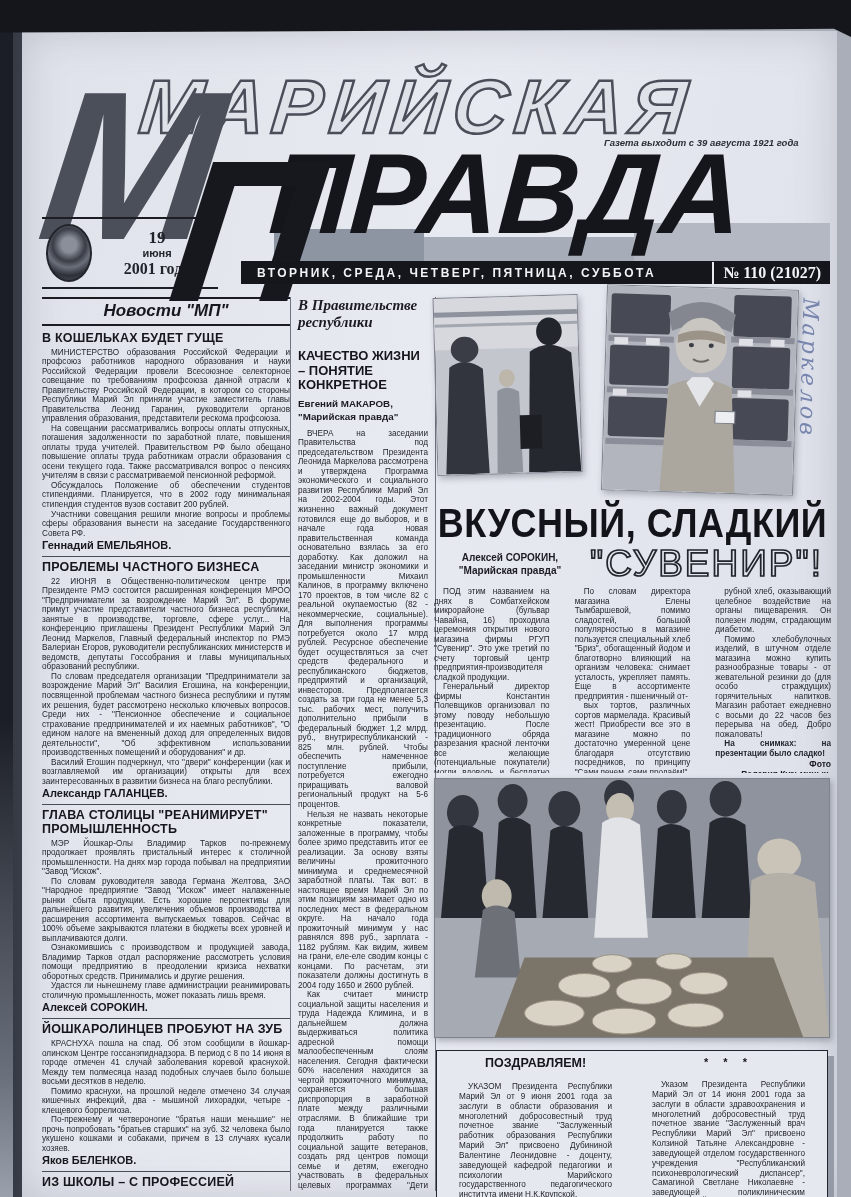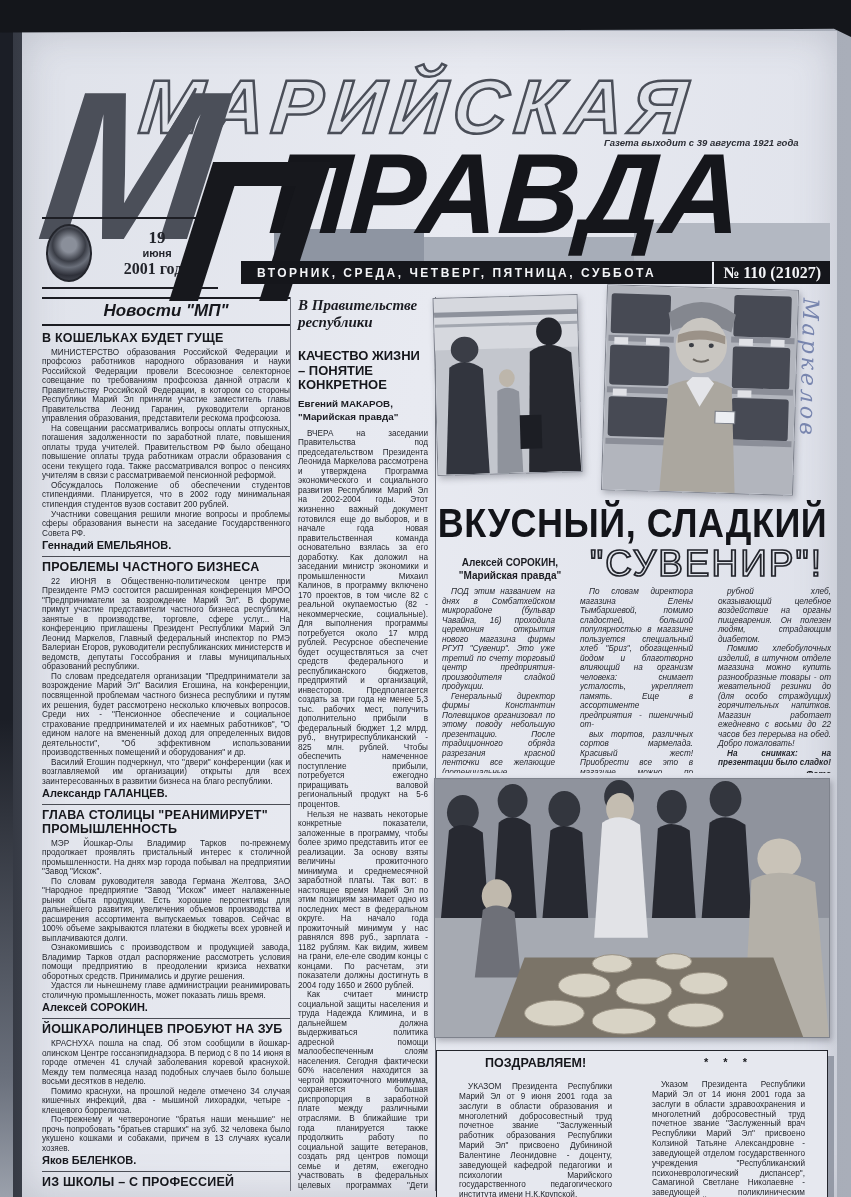--- a/index.html
+++ b/index.html
@@ -72,27 +72,27 @@
 
   .right-zone{position:absolute;left:412px;top:253px;width:397px;height:907px;}
   .photo{position:absolute;border:1px solid #7e828c;overflow:hidden;
     box-shadow:2px 3px 6px rgba(60,64,75,.35);}
   .photo svg{display:block;width:100%;height:100%;}
   .photo1{left:1px;top:12px;width:145px;height:178px;transform:rotate(-1.6deg);z-index:1;}
   .photo2{left:170px;top:3px;width:192px;height:206px;transform:rotate(1.7deg);z-index:2;}
   .sv-h1{position:absolute;left:0;right:0;top:216px;margin:0;text-align:center;
     font-size:36px;font-weight:800;color:#131419;letter-spacing:.5px;
     transform:scaleY(1.12);transform-origin:center top;white-space:nowrap;}
-  .sv-row{position:absolute;left:0;right:4px;top:261px;display:flex;align-items:flex-end;}
+  .sv-row{position:absolute;left:0;right:4px;top:261px;display:flex;align-items:flex-start;}
   .sv-byline{width:152px;text-align:center;font-size:10px;font-weight:700;
     line-height:1.3;color:#1b1c22;padding-top:6px;}
   .sv-h2{flex:1;text-align:center;font-size:37px;font-weight:500;letter-spacing:2px;
     color:#e2e5ec;-webkit-text-stroke:1.7px #23252c;text-shadow:0 0 1px #4a4d55;
     line-height:1;white-space:nowrap;}
-  .sv-text{position:absolute;left:8px;right:0;top:303px;height:186px;display:flex;gap:25px;overflow:hidden;font-style:italic;}
+  .sv-text{position:absolute;left:0;right:0;top:303px;height:186px;display:flex;gap:25px;overflow:hidden;}
   .sv-col{flex:1;min-width:0;}
   .photo-note{font-weight:700;text-indent:9px;}
   .credit{text-align:right;font-weight:700;font-size:8.6px;margin-top:1px;color:#17181d;}
   .crowd{left:0;top:494px;width:396px;height:260px;transform:none;}
   .congrats{position:absolute;left:2px;top:766px;width:392px;
     border:1.5px solid #23252c;background:#e6e8ef;padding:5px 10px 7px;
     box-shadow:6px 6px 0 rgba(130,136,150,.75);}
   .cg-wrap{display:flex;gap:16px;}
   .cg-col{flex:1;min-width:0;}
   .cg-head{text-align:center;font-weight:800;font-size:12.5px;margin-bottom:2px;color:#15161b;}

